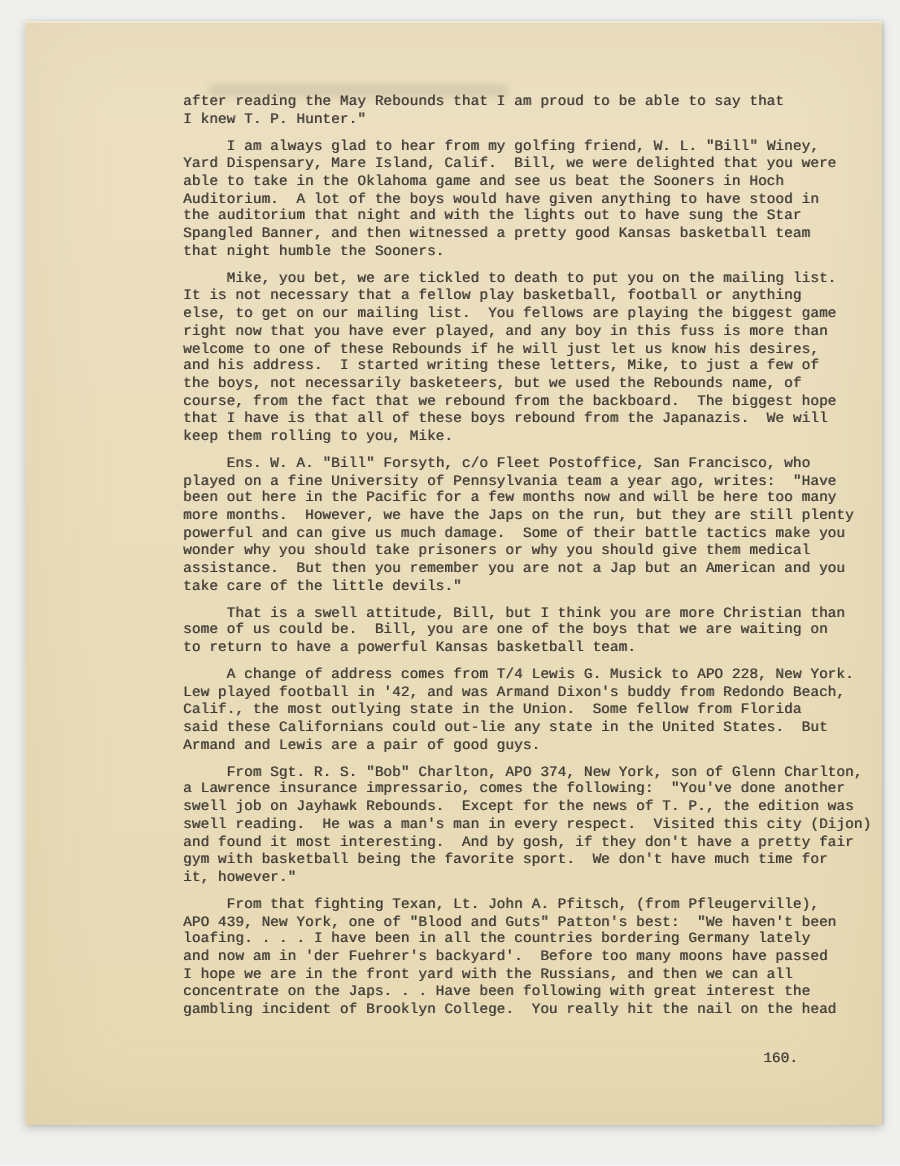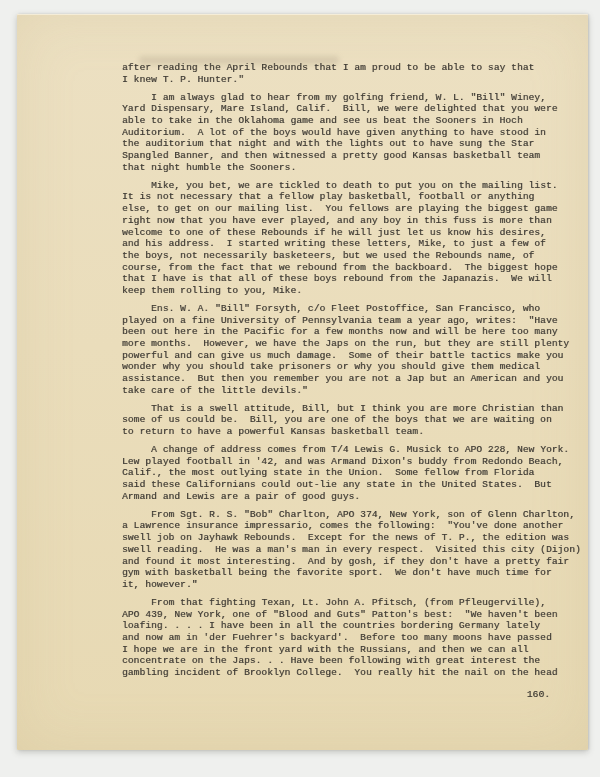--- a/index.html
+++ b/index.html
@@ -47,34 +47,34 @@
     font-size: 9.6px;
     line-height: 11.7px;
     letter-spacing: 0.05px;
     text-shadow: 0.5px 0 rgba(64, 60, 53, 0.55);
   }
   .text-block p {
     margin: 0 0 6.2px 0;
     white-space: pre-wrap;
   }
   .page-number {
-    margin-top: 10px;
+    margin-top: 21px;
     text-align: right;
-    padding-right: 40px;
+    padding-right: 58px;
     white-space: pre;
   }
 </style>
 </head>
 <body>
 
 <div class="scene">
   <div class="paper">
     <div class="ghost-smudge"></div>
     <div class="text-block">
-      <p>after reading the April Rebounds that I am proud to be able to say that
+      <p>after reading the May Rebounds that I am proud to be able to say that
 I knew T. P. Hunter."</p>
       <p>     I am always glad to hear from my golfing friend, W. L. "Bill" Winey,
 Yard Dispensary, Mare Island, Calif.  Bill, we were delighted that you were
 able to take in the Oklahoma game and see us beat the Sooners in Hoch
 Auditorium.  A lot of the boys would have given anything to have stood in
 the auditorium that night and with the lights out to have sung the Star
 Spangled Banner, and then witnessed a pretty good Kansas basketball team
 that night humble the Sooners.</p>
       <p>     Mike, you bet, we are tickled to death to put you on the mailing list.
 It is not necessary that a fellow play basketball, football or anything

